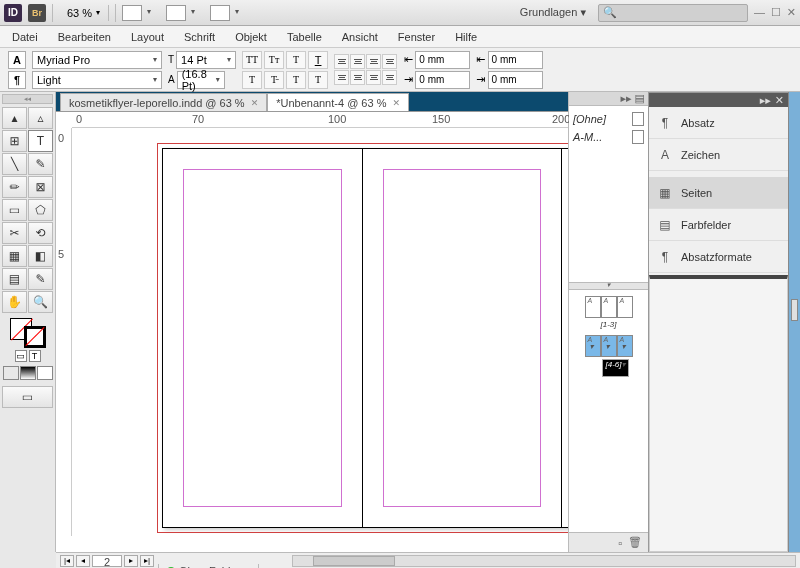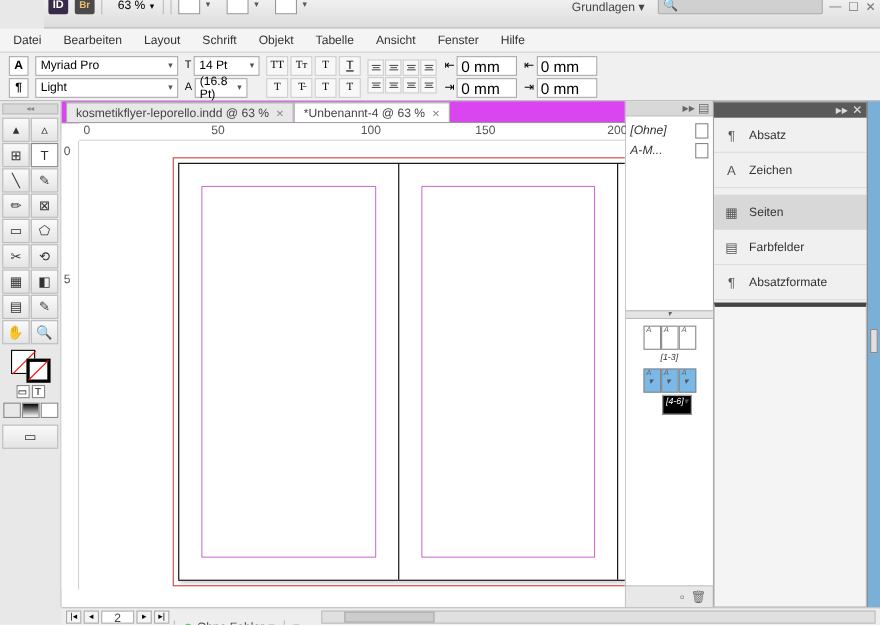--- a/index.html
+++ b/index.html
@@ -1,37 +1,37 @@
 <!DOCTYPE html>
 <html><head>
 <meta charset="utf-8">
 <style>
 * { margin:0; padding:0; box-sizing:border-box; font-family:"Segoe UI",Tahoma,sans-serif; font-size:11px; }
 body { width:800px; height:568px; background:#e8e8e8; overflow:hidden; position:relative; }
-.topbar { height:26px; background:linear-gradient(#f0f0f0,#dcdcdc); border-bottom:1px solid #aaa; display:flex; align-items:flex-end; padding:12px 4px; gap:6px;margin-left:40px; }
+.topbar { height:26px; background:linear-gradient(#f0f0f0,#dcdcdc); border-bottom:1px solid #aaa; display:flex; align-items:center; padding:12px 4px; gap:6px; }
 .id-logo { width:18px; height:18px; background:#3a2a4a; color:#fff; display:flex; align-items:center; justify-content:center; font-weight:bold; font-size:10px; border-radius:2px; }
 .br-logo { width:18px; height:18px; background:#4a4a4a; color:#e8c070; display:flex; align-items:center; justify-content:center; font-weight:bold; font-size:9px; border-radius:2px; }
 .zoom-box { padding:2px 8px; border-right:1px solid #bbb; display:flex; align-items:center; gap:4px; }
 .vbar { width:1px; height:18px; background:#bbb; }
 .tb-icon { width:20px; height:16px; border:1px solid #999; background:#fff; display:inline-block; position:relative; }
 .tb-icon::after { content:"▾"; position:absolute; right:-10px; top:1px; font-size:8px; color:#555; }
 .topbar .spacer { flex:1; }
 .ws-label { color:#444; padding:0 6px; }
 .search-box { width:150px; height:18px; background:#d0d0d0; border:1px solid #aaa; border-radius:2px; display:flex; align-items:center; padding:0 4px; }
 .win-btns { display:flex; gap:6px; color:#777; font-size:10px; }
 
 .menubar { height:22px; background:#f4f4f4; border-bottom:1px solid #ccc; display:flex; align-items:center; padding:0 12px; gap:20px; color:#333; }
 .menubar span { cursor:default; }
 
 .ctrlbar { height:44px; background:#f0f0f0; border-bottom:1px solid #bbb; display:flex; align-items:center; padding:0 8px; gap:6px; }
 .ctrl-a { width:18px; height:18px; border:1px solid #aaa; background:#fff; display:flex; align-items:center; justify-content:center; font-weight:bold; font-size:11px; }
 .ctrl-col { display:flex; flex-direction:column; gap:2px; }
 .sel { height:18px; border:1px solid #aaa; background:#fff; padding:0 4px; display:flex; align-items:center; justify-content:space-between; gap:4px; }
 .sel::after { content:"▾"; font-size:8px; color:#555; }
-.num-field { width:55px; height:18px; border:1px solid #aaa; background:#fff; padding:0 3px; display:flex; align-items:center; font-size:14px; }
+.num-field { width:55px; height:18px; border:1px solid #aaa; background:#fff; padding:0 3px; display:flex; align-items:center; font-size:10px; }
 .tt-grp { display:flex; gap:2px; }
 .tt-btn { width:20px; height:18px; border:1px solid #ccc; background:#f8f8f8; display:flex; align-items:center; justify-content:center; font-size:10px; font-family:serif; }
 .align-grp { display:flex; flex-wrap:wrap; width:64px; gap:1px; }
 .align-btn { width:15px; height:15px; border:1px solid #ccc; background:#f8f8f8; display:flex; flex-direction:column; justify-content:center; align-items:center; gap:1px; }
 .align-btn i { width:8px; height:1px; background:#555; display:block; }
 .align-btn i:nth-child(2){width:6px;}
 
 .main { position:absolute; top:92px; left:0; right:0; bottom:16px; display:flex; }
 .toolbox { width:56px; background:#e8e8e8; border-right:1px solid #bbb; padding:2px; display:flex; flex-direction:column; gap:1px; }
 .tool-hdr { height:10px; background:#d8d8d8; border:1px solid #bbb; display:flex; align-items:center; justify-content:center; margin-bottom:2px; }
@@ -46,21 +46,21 @@
 .sw-fill::after { content:""; position:absolute; top:-2px; left:-2px; right:-2px; bottom:-2px; border:1px solid transparent; transform:rotate(0); }
 .sw-fill .diag { position:absolute; width:30px; height:1px; background:red; top:10px; left:-4px; transform:rotate(-45deg); }
 .sw-stroke { width:22px; height:22px; background:#fff; border:3px solid #000; position:absolute; bottom:0; right:0; }
 .sw-stroke .diag { position:absolute; width:26px; height:1px; background:red; top:7px; left:-5px; transform:rotate(-45deg); }
 .sw-small { display:flex; gap:2px; }
 .sw-s { width:12px; height:12px; border:1px solid #888; background:#fff; font-size:9px; display:flex; align-items:center; justify-content:center; }
 .sw-mini { display:flex; gap:1px; margin-top:2px; }
 .sw-m { width:16px; height:14px; border:1px solid #888; }
 
 .doc-area { flex:1; display:flex; flex-direction:column; background:#fff; position:relative; }
-.tabs { height:20px; background:#d946ef; display:flex; align-items:flex-end; border-bottom:1px solid #999; padding-left:4px; }
+.tabs { height:20px; background:#0c4a6e; display:flex; align-items:flex-end; border-bottom:1px solid #999; padding-left:4px; }
 .tab { height:18px; padding:0 8px; background:#e8e8e8; border:1px solid #aaa; border-bottom:none; display:flex; align-items:center; gap:6px; font-size:10px; color:#444; }
 .tab.active { background:#fff; }
 .tab .x { color:#888; font-size:9px; }
 .ruler-h { height:16px; background:#fff; border-bottom:1px solid #ccc; position:relative; margin-left:16px; font-size:8px; color:#555; }
 .ruler-h span { position:absolute; top:1px; }
 .ruler-v { width:16px; background:#fff; border-right:1px solid #ccc; position:absolute; left:0; top:36px; bottom:16px; font-size:8px; color:#555; }
 .ruler-v span { position:absolute; left:2px; writing-mode:horizontal-tb; }
 .canvas { position:absolute; left:16px; top:36px; right:0; bottom:16px; background:#fff; overflow:hidden; }
 .spread { position:absolute; top:20px; left:90px; width:600px; height:380px; background:#fff; border:1px solid #000; box-shadow:2px 2px 4px rgba(0,0,0,0.2); display:flex; }
 .page { flex:1; border-right:1px solid #000; position:relative; }
@@ -318,21 +318,21 @@
           <span>kosmetikflyer-leporello.indd @ 63 %</span>
           <span class="x">✕</span>
         </div>
       <div class="tab active">
           <span>*Unbenannt-4 @ 63 %</span>
           <span class="x">✕</span>
         </div>
     </div>
     <div class="ruler-h">
       <span style="left:4px;">0</span>
-      <span style="left:120px;">50</span>
+      <span style="left:120px;">70</span>
       <span style="left:256px;">100</span>
       <span style="left:360px;">150</span>
       <span style="left:480px;">200</span>
     </div>
     <div class="ruler-v">
       <span style="top:4px;">0</span>
       <span style="top:120px;">5</span>
     </div>
     <div class="canvas">
       <div class="spread">

